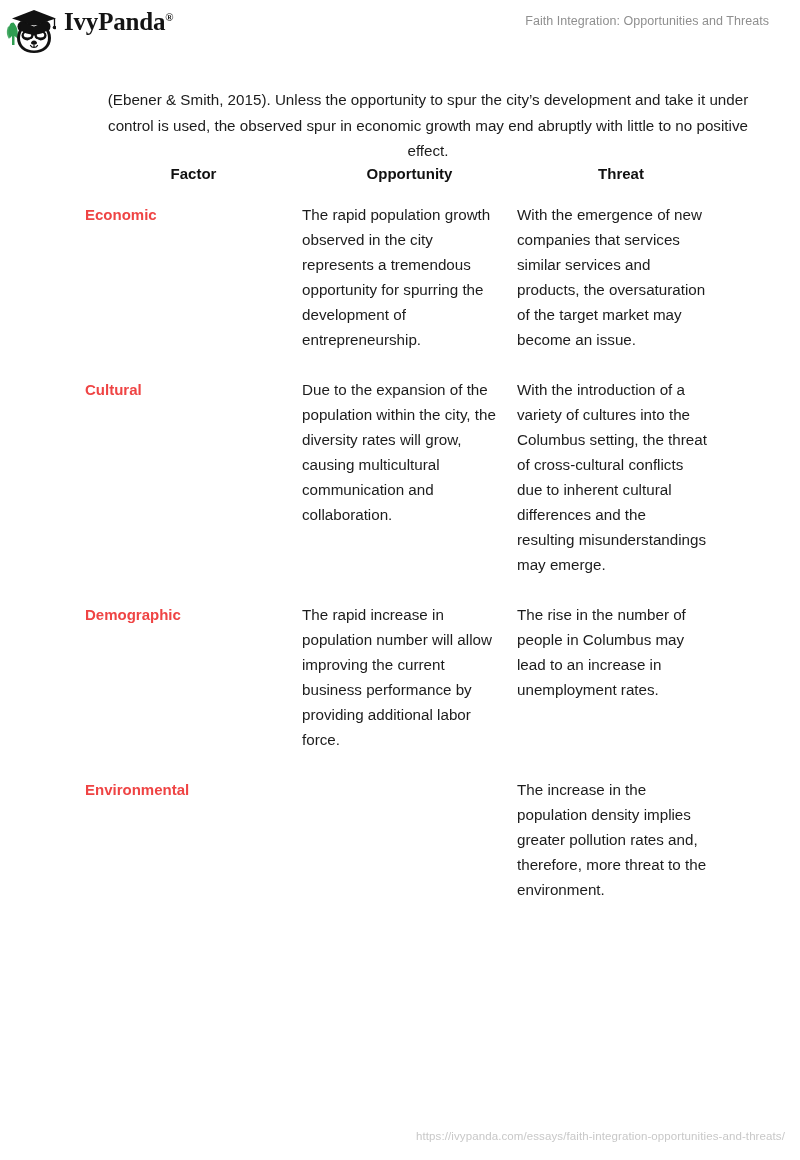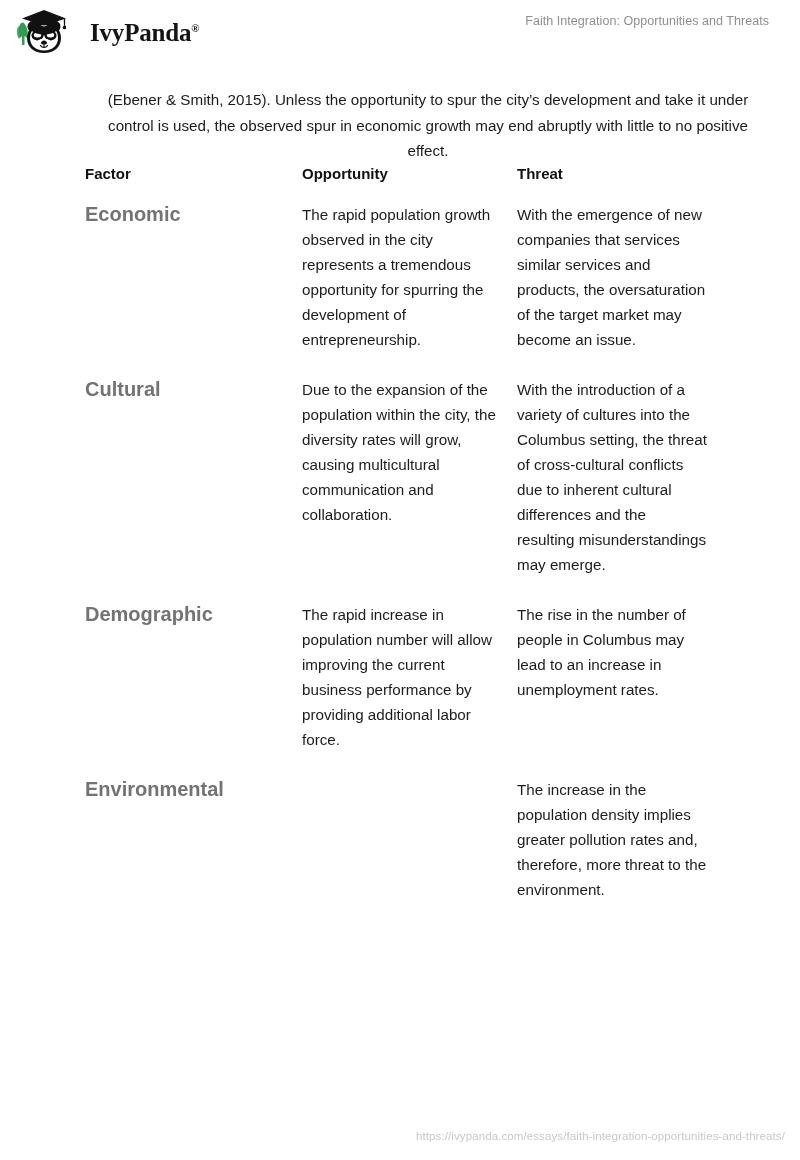--- a/index.html
+++ b/index.html
@@ -21,25 +21,25 @@
   
   .page-header {
     position: absolute;
     top: 0;
     left: 0;
     width: 800px;
     height: 66px;
   }
   .brand {
     position: absolute;
-    left: 14px;
+    left: 4px;
     top: 9px;
     display: flex;
-    align-items: center;
-    gap: 24px;
+    align-items: flex-start;
+    gap: 8px;
   }
   .brand-mark {
     width: 52px;
     height: 46px;
     display: block;
   }
   .brand-name {
     font-family: "Liberation Serif", serif;
     font-size: 25px;
     font-weight: bold;
@@ -97,32 +97,33 @@
     text-align: left;
     padding: 0;
     border: none;
   }
   .swot-table thead th {
     font-size: 15px;
     font-weight: bold;
     color: #111111;
     padding-bottom: 17px;
     line-height: 22px;
+    text-align: center;
   }
   .swot-table tbody td {
     font-size: 15.2px;
     line-height: 25px;
     color: #1c1c1c;
     padding-bottom: 25px;
     padding-right: 18px;
   }
   .swot-table tbody td.factor-cell {
     font-weight: bold;
-    font-size: 20px;
-    color: #737373;
+    font-size: 15px;
+    color: #ef4444;
     padding-right: 10px;
   }
   .swot-table tbody tr.row-last td {
     padding-bottom: 0;
   }
   .cell-empty { min-height: 1px; }
 
   
   .page-footer {
     position: absolute;

